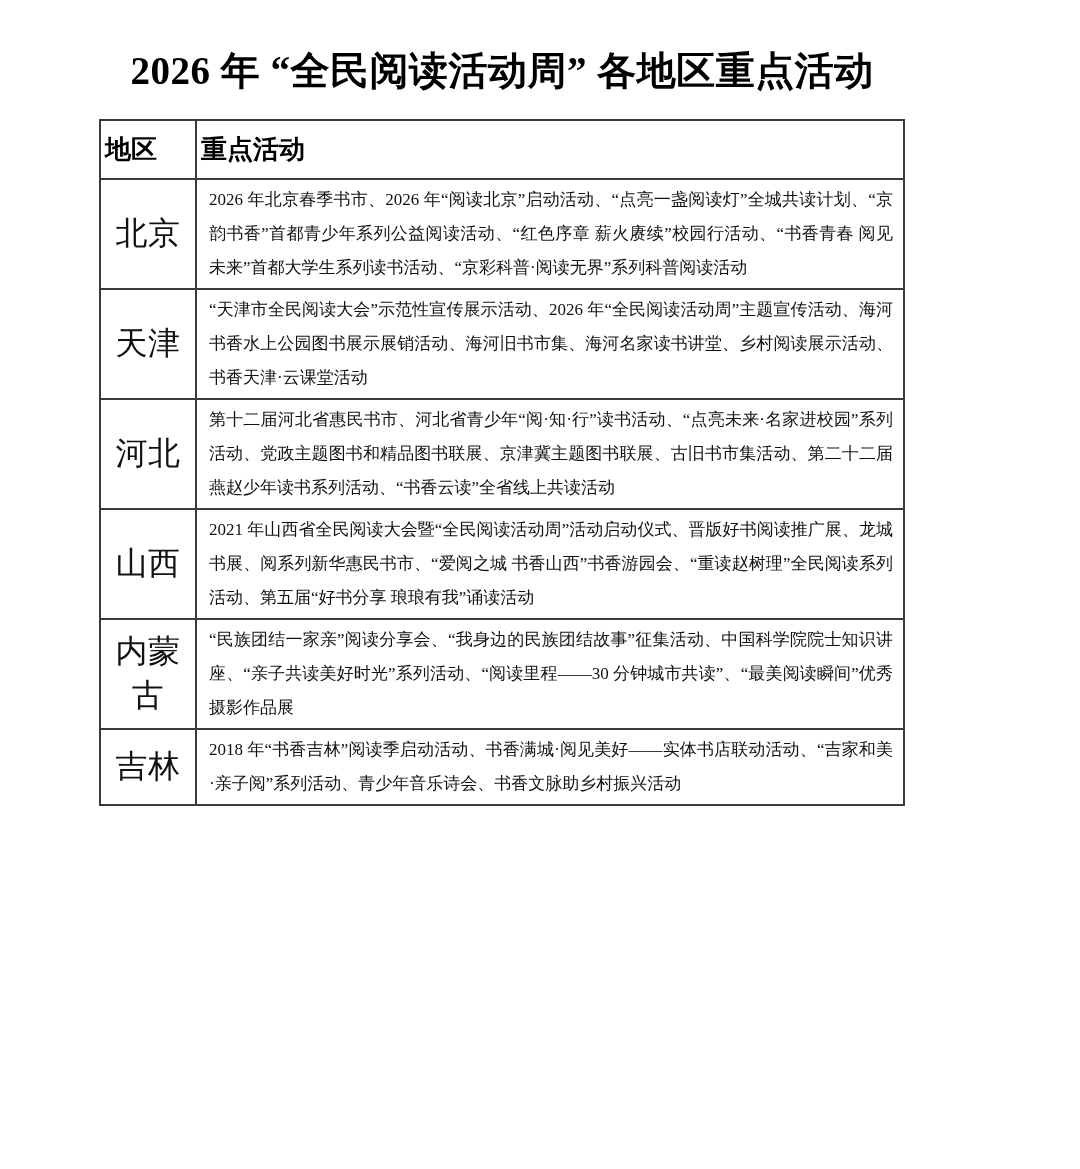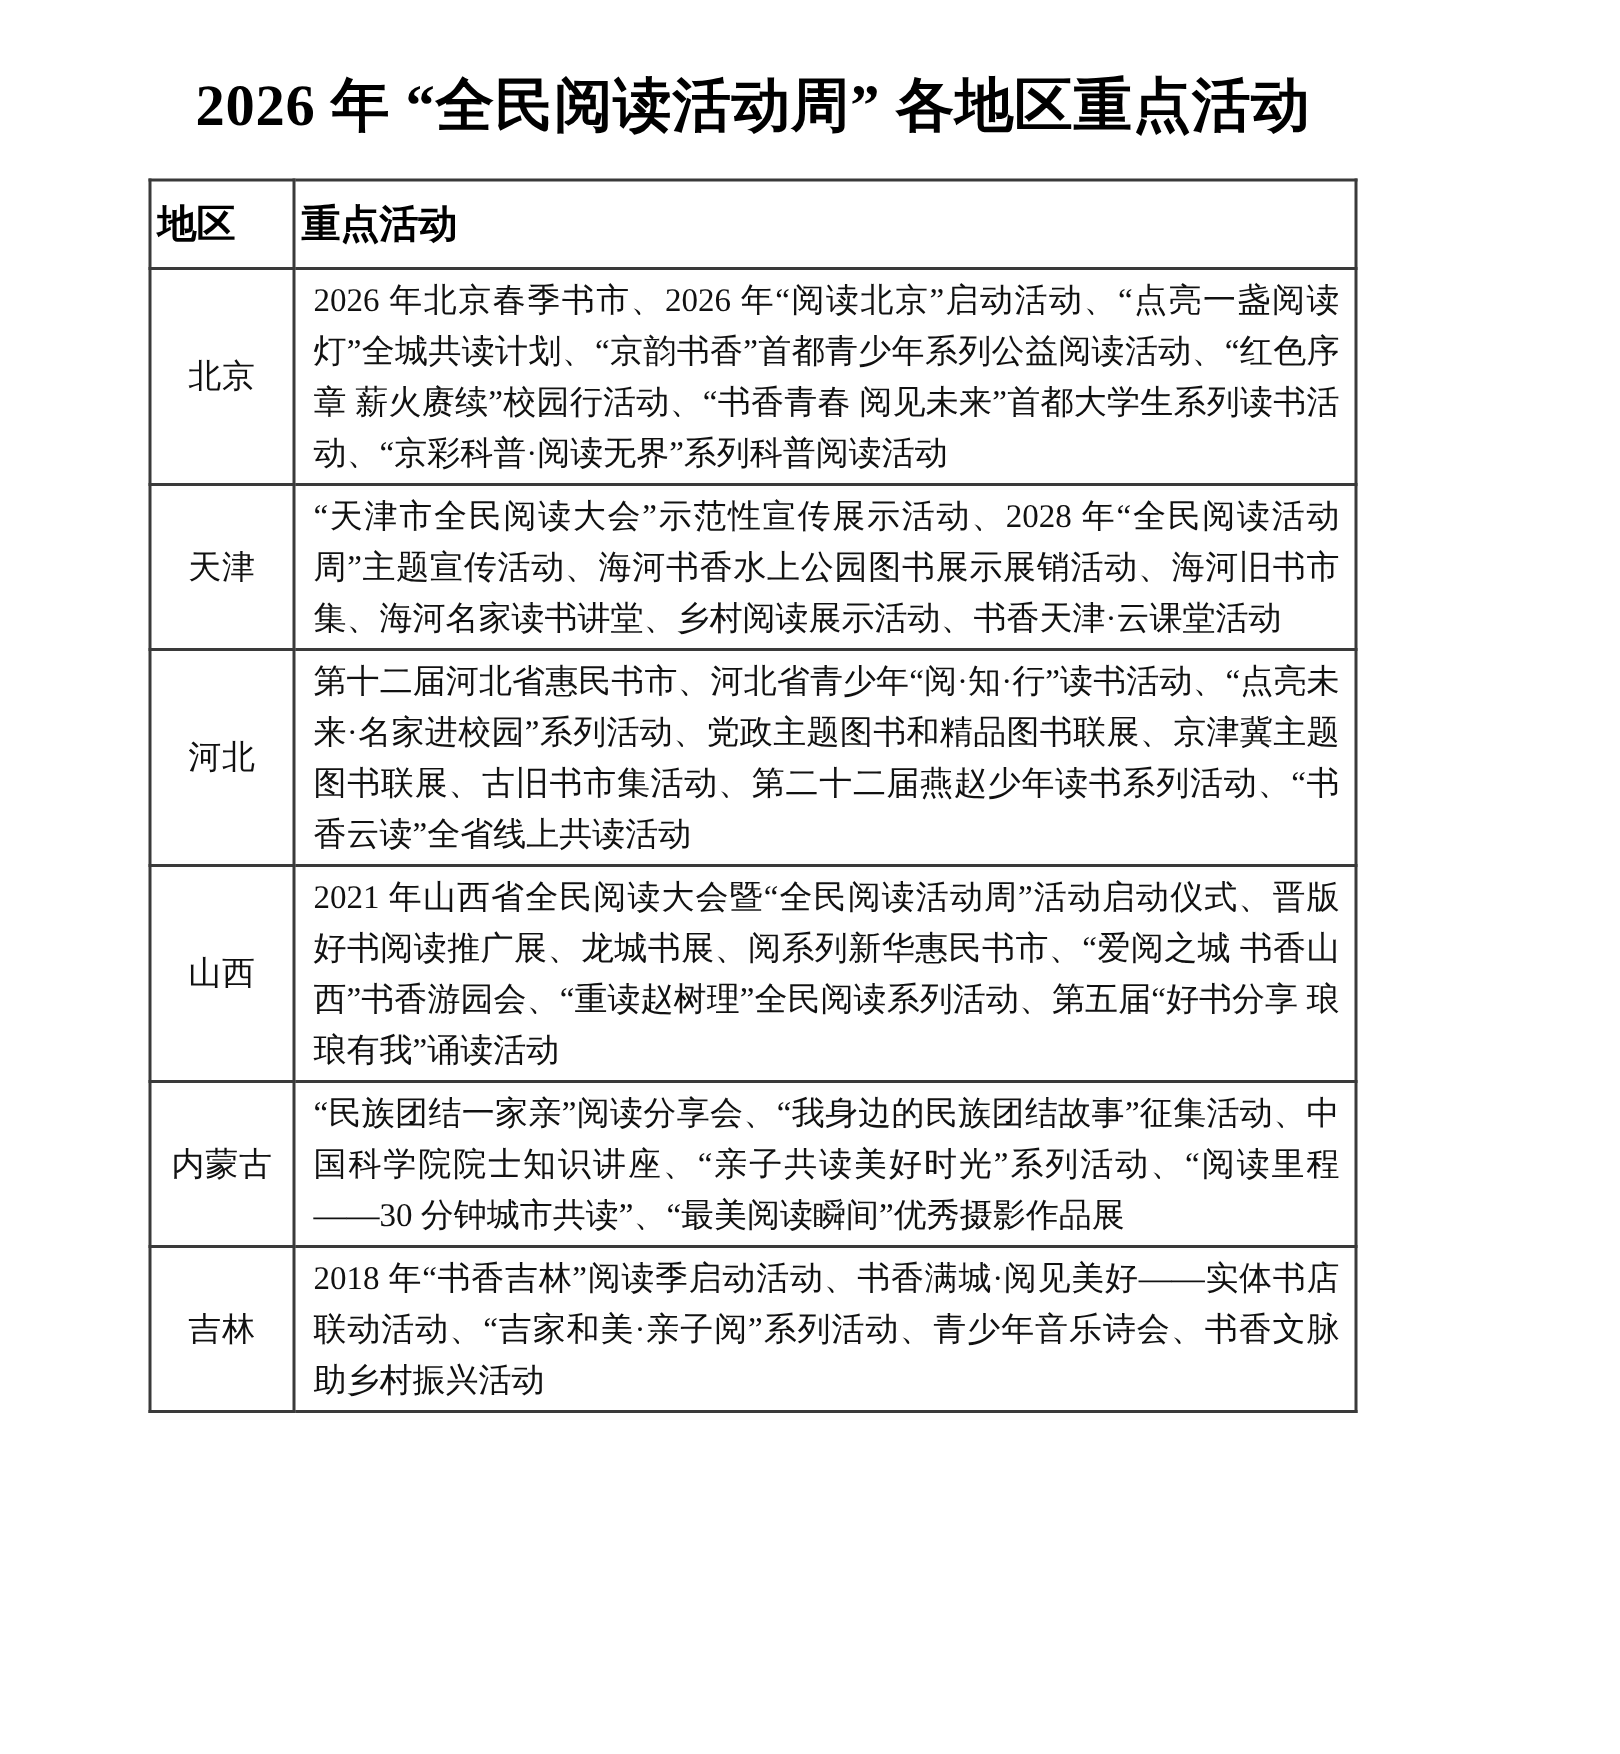--- a/index.html
+++ b/index.html
@@ -44,28 +44,28 @@
     width: 86px;
   }
   table.activities th {
     font-size: 26px;
     font-weight: bold;
     text-align: left;
     padding: 11px 4px;
     color: #000000;
   }
   td.region {
-    font-size: 22px;
+    font-size: 32px;
     text-align: center;
     vertical-align: middle;
     padding: 2px 2px;
     letter-spacing: 0.5px;
   }
   td.activities-cell {
-    font-size: 22px;
+    font-size: 17px;
     line-height: 34px;
     text-align: justify;
     text-justify: inter-character;
     vertical-align: middle;
     padding: 3px 10px 3px 12px;
     word-break: break-all;
     overflow-wrap: anywhere;
   }
 </style>
 </head>
@@ -82,21 +82,21 @@
         <th class="col-activities">重点活动</th>
       </tr>
     </thead>
     <tbody>
       <tr>
         <td class="region">北京</td>
         <td class="activities-cell">2026 年北京春季书市、2026 年“阅读北京”启动活动、“点亮一盏阅读灯”全城共读计划、“京韵书香”首都青少年系列公益阅读活动、“红色序章 薪火赓续”校园行活动、“书香青春 阅见未来”首都大学生系列读书活动、“京彩科普·阅读无界”系列科普阅读活动</td>
       </tr>
       <tr>
         <td class="region">天津</td>
-        <td class="activities-cell">“天津市全民阅读大会”示范性宣传展示活动、2028 年“全民阅读活动周”主题宣传活动、海河书香水上公园图书展示展销活动、海河旧书市集、海河名家读书讲堂、乡村阅读展示活动、书香天津·云课堂活动</td>
+        <td class="activities-cell">“天津市全民阅读大会”示范性宣传展示活动、2026 年“全民阅读活动周”主题宣传活动、海河书香水上公园图书展示展销活动、海河旧书市集、海河名家读书讲堂、乡村阅读展示活动、书香天津·云课堂活动</td>
       </tr>
       <tr>
         <td class="region">河北</td>
         <td class="activities-cell">第十二届河北省惠民书市、河北省青少年“阅·知·行”读书活动、“点亮未来·名家进校园”系列活动、党政主题图书和精品图书联展、京津冀主题图书联展、古旧书市集活动、第二十二届燕赵少年读书系列活动、“书香云读”全省线上共读活动</td>
       </tr>
       <tr>
         <td class="region">山西</td>
         <td class="activities-cell">2021 年山西省全民阅读大会暨“全民阅读活动周”活动启动仪式、晋版好书阅读推广展、龙城书展、阅系列新华惠民书市、“爱阅之城 书香山西”书香游园会、“重读赵树理”全民阅读系列活动、第五届“好书分享 琅琅有我”诵读活动</td>
       </tr>
       <tr>

